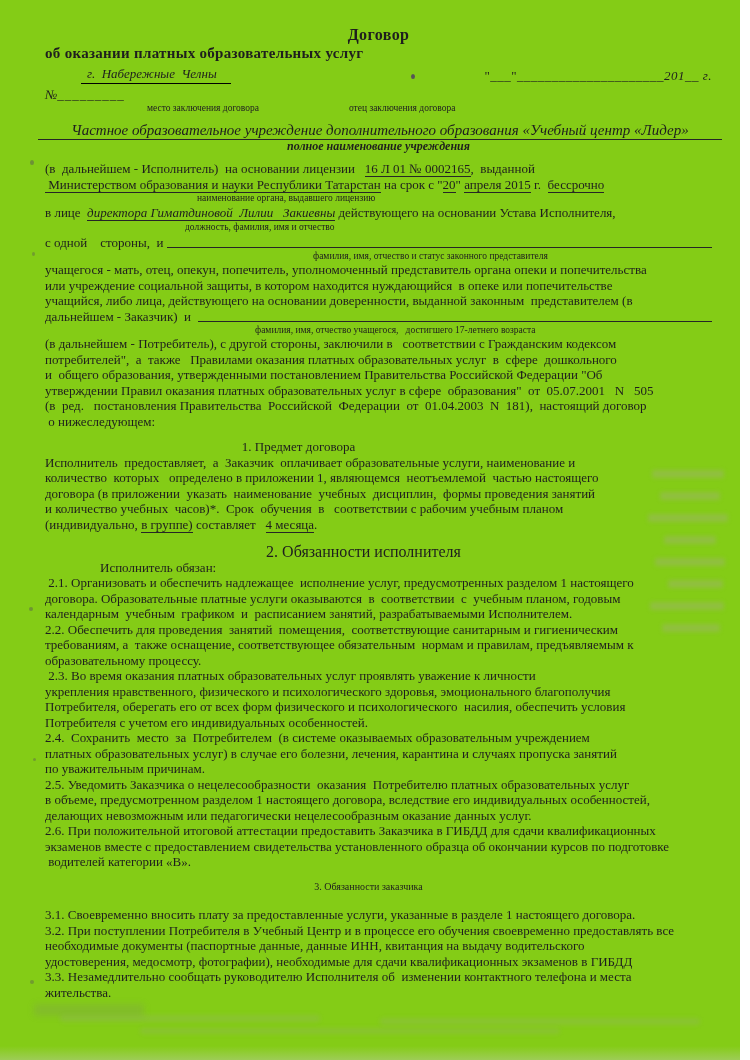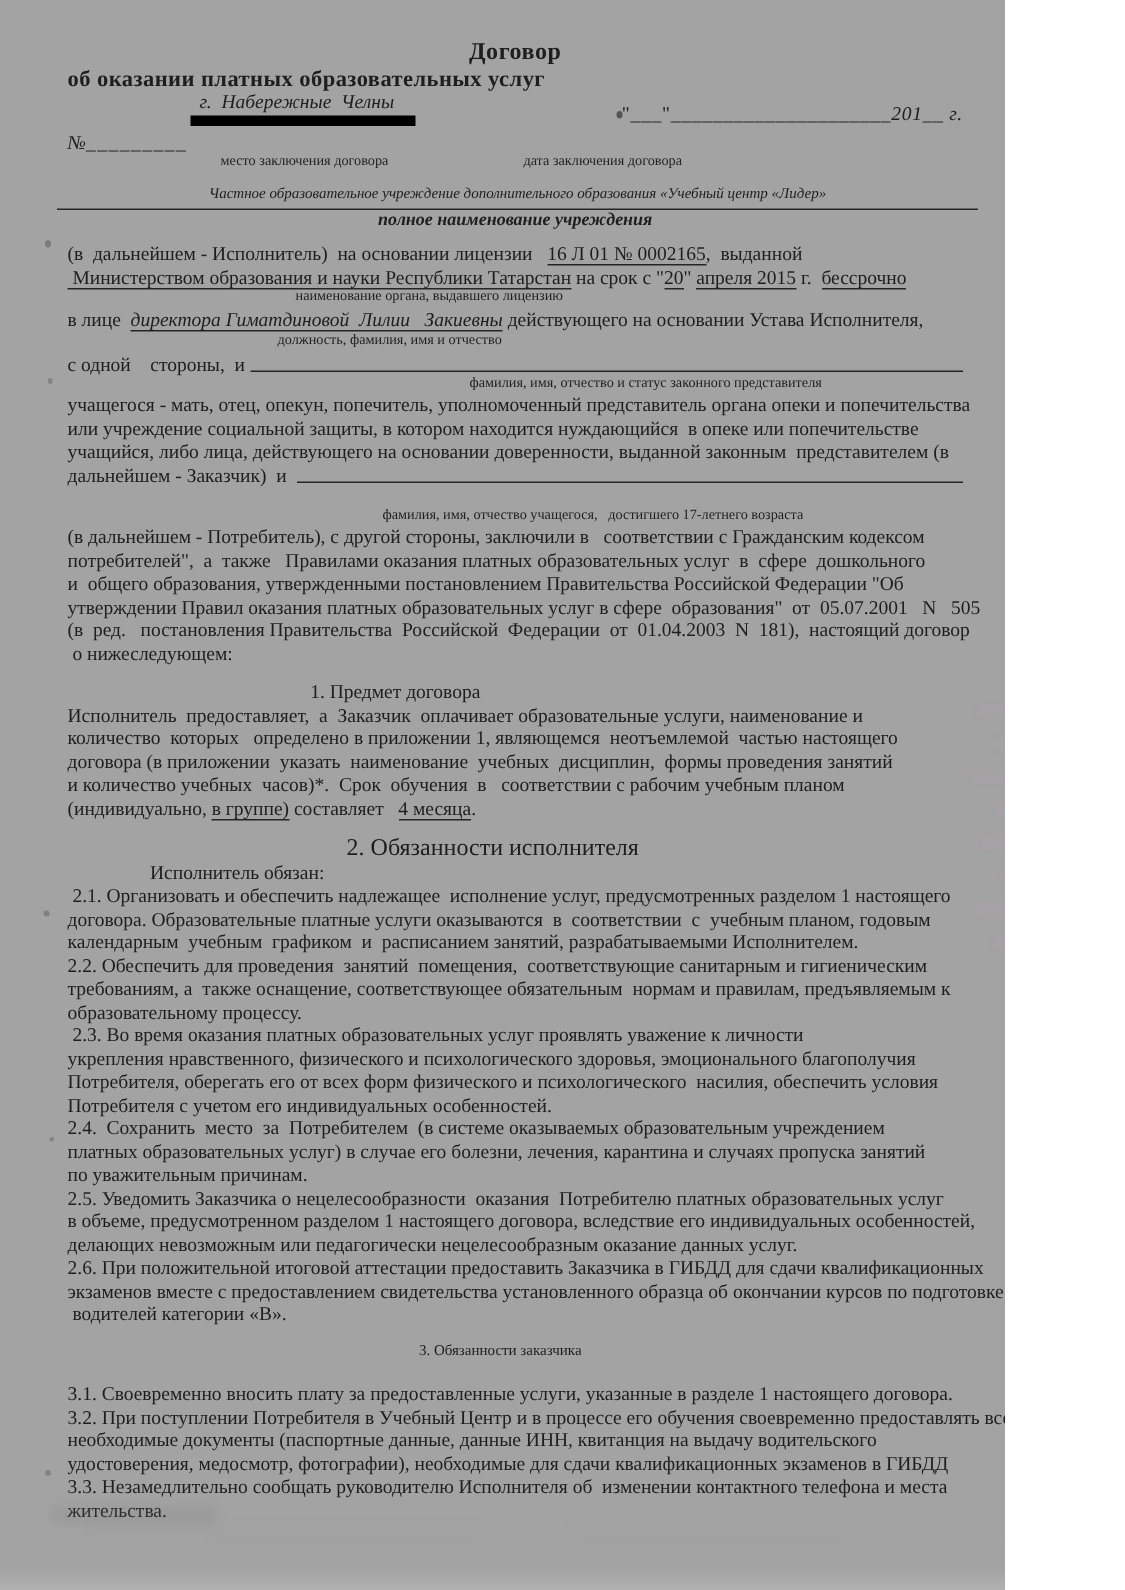--- a/index.html
+++ b/index.html
@@ -1,61 +1,61 @@
 <!DOCTYPE html>
 <html><head>
 <meta charset="utf-8">
 <style>
   html,body{margin:0;padding:0;}
   body{background:#ffffff;}
   .page{
     position:relative;
-    width:670px;height:1060px;
-    background:#a3a3a3;
+    width:740px;height:1060px;
+    background:#84cc16;
     overflow:hidden;
     font-family:"Liberation Serif","DejaVu Serif",serif;
     color:#1e1e1e;
     text-decoration:underline;
   }
   .sheet{
     position:absolute;top:0;left:0;right:0;bottom:0;
     padding:26px 28px 0 45px;
     box-sizing:border-box;
   }
   .t1{text-align:center;font-weight:bold;font-size:16px;line-height:18px;letter-spacing:.4px;}
   .t2{text-align:left;font-weight:bold;font-size:15px;line-height:17px;letter-spacing:.3px;margin-top:1px;}
   .row{display:flex;align-items:flex-end;}
   .city-row{margin-top:4px;height:18px;}
   .city{
-    margin-left:82px;font-style:italic;font-size:13px;
-    border-bottom:7px solid #000000;padding:0 14px 1px 6px;
+    margin-left:36px;font-style:italic;font-size:13px;
+    border-bottom:1px solid #000000;padding:0 14px 1px 6px;
     white-space:pre;
   }
   .date-group{margin-left:auto;font-size:13px;white-space:pre;letter-spacing:.5px;}
   .date-year{font-style:italic;}
   .num-row{margin-top:3px;height:15px;font-size:13px;font-style:italic;}
   .num-blank{letter-spacing:1px;}
   .cap-row{display:flex;font-size:9.5px;line-height:12px;color:#222;}
   .cap-row .c1{margin-left:102px;}
   .cap-row .c2{margin-left:90px;}
   .org-row{
     margin-top:8px;margin-left:-7px;margin-right:-10px;
     border-bottom:1px solid #262626;
-    text-align:center;font-style:italic;font-size:10px;line-height:16px;
+    text-align:center;font-style:italic;font-size:15px;line-height:16px;
     padding-bottom:1px;white-space:pre;
   }
   .org-cap{text-align:center;font-size:12px;line-height:13px;font-weight:bold;font-style:italic;}
   .body-line{font-size:13px;line-height:15.5px;white-space:pre;}
   .u{border-bottom:1px solid #262626;padding-bottom:0px;}
   .iu{font-style:italic;border-bottom:1px solid #262626;}
   .caption{font-size:9.5px;line-height:12px;white-space:pre;}
   .cap-lic{margin-left:152px;}
   .cap-dir{margin-left:140px;}
   .cap-repr{margin-left:268px;}
-  .cap-stud{margin-left:210px;margin-top:14px;}
+  .cap-stud{margin-left:210px;}
   .fill{flex:1 1 auto;border-bottom:1px solid #262626;margin-bottom:2px;min-width:20px;}
   .fline{display:flex;align-items:flex-end;font-size:13px;line-height:15.5px;}
   .fline > span{white-space:pre;}
   [data-bind-lines] > div{font-size:13px;line-height:15.5px;white-space:pre;}
   .h1{font-size:13px;line-height:15.5px;text-align:center;margin:10px 160px 0 0;}
   .h2{font-size:16px;line-height:15.5px;text-align:center;margin:12px 30px 0 0;}
   .h3{font-size:10px;line-height:15.5px;text-align:center;margin:9px 20px 13px 0;}
   .intro{font-size:13px;line-height:15.5px;margin-left:55px;}
   
   .speck{position:absolute;background:#555;border-radius:50%;}
@@ -76,21 +76,21 @@
 
     <div class="row city-row">
       <span class="city" data-bind="header.city_value">г.  Набережные  Челны</span>
       <span class="date-group"><span data-bind="header.date_quotes">"___"</span><span data-bind="header.date_blank">_____________________</span><span class="date-year" data-bind="header.date_year">201__</span><span class="date-year" data-bind="header.date_year_unit"> г.</span></span>
     </div>
 
     <div class="num-row"><span data-bind="header.number_prefix">№</span><span class="num-blank" data-bind="header.number_blank">_________</span></div>
 
     <div class="cap-row">
       <span class="c1" data-bind="header.place_caption">место заключения договора</span>
-      <span class="c2" data-bind="header.date_caption">дата заключения договора</span>
+      <span class="c2" data-bind="header.date_caption">отец заключения договора</span>
     </div>
 
     <div class="org-row" data-bind="org.name">Частное образовательное учреждение дополнительного образования «Учебный центр «Лидер»</div>
     <div class="org-cap" data-bind="org.caption">полное наименование учреждения</div>
 
     <div class="body-line" style="margin-top:8px;"><span data-bind="license.line1_pre">(в  дальнейшем - Исполнитель)  на основании лицензии   </span><span class="u" data-bind="license.line1_number">16 Л 01 № 0002165</span><span data-bind="license.line1_post">,  выданной</span></div>
     <div class="body-line"><span class="u" data-bind="license.line2_authority"> Министерством образования и науки Республики Татарстан</span><span data-bind="license.line2_mid"> на срок с "</span><span class="u" data-bind="license.line2_day">20</span><span data-bind="license.line2_quote">" </span><span class="u" data-bind="license.line2_month">апреля 2015</span><span data-bind="license.line2_unit"> г.  </span><span class="u" data-bind="license.line2_term">бессрочно</span></div>
     <div class="caption cap-lic" data-bind="license.caption">наименование органа, выдавшего лицензию</div>
 
     <div class="body-line" style="margin-top:1px;"><span data-bind="director.pre">в лице  </span><span class="iu" data-bind="director.name">директора Гиматдиновой  Лилии   Закиевны</span><span data-bind="director.post"> действующего на основании Устава Исполнителя,</span></div>

